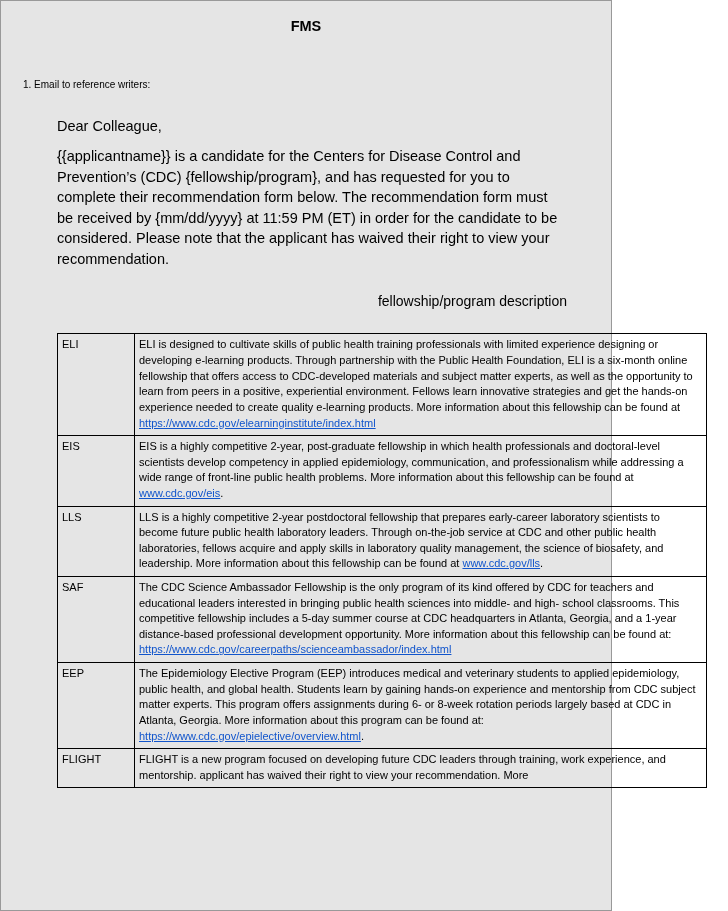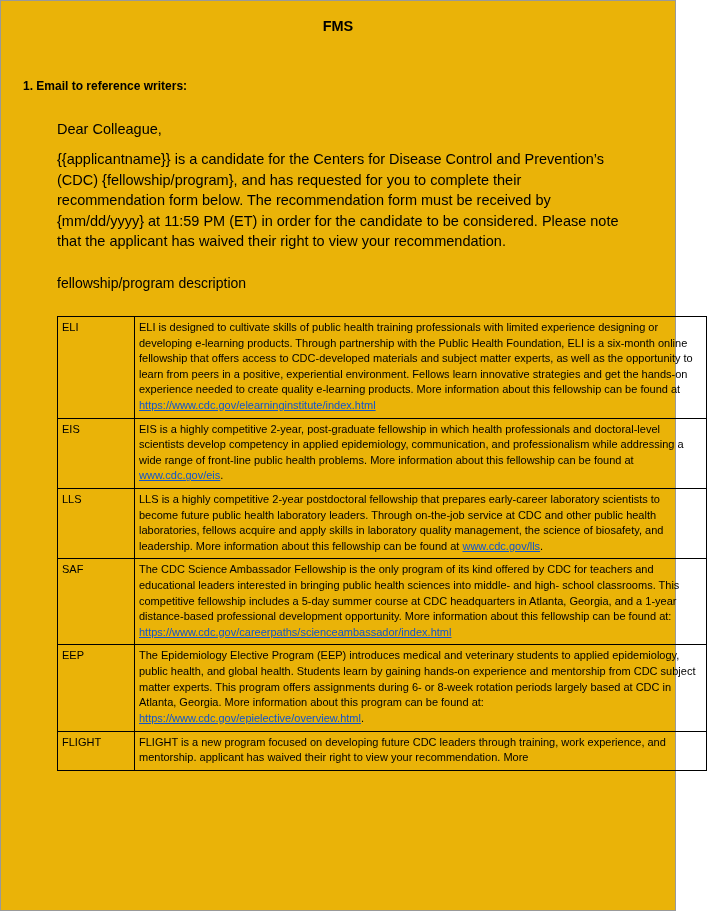--- a/index.html
+++ b/index.html
@@ -9,57 +9,58 @@
   body {
     width: 728px;
     height: 911px;
     background: #ffffff;
     font-family: "Liberation Sans", sans-serif;
     color: #000000;
     overflow: hidden;
   }
   .page {
     box-sizing: border-box;
-    width: 676px;
+    width: 612px;
     height: 911px;
     border: 1px solid #999999;
     padding: 12px 22px 0 22px;
-    background: #eab308;
+    background: #e5e5e5;
   }
   .doc-header {
     text-align: center;
     font-weight: bold;
     font-size: 14.5px;
     line-height: 1.35;
     margin-top: 4px;
   }
   .doc-header div {
     white-space: nowrap;
   }
   .section-heading {
-    font-weight: bold;
-    font-size: 12px;
+    font-weight: normal;
+    font-size: 10px;
     margin-top: 42px;
     margin-bottom: 0;
   }
   .body-block {
     margin-left: 34px;
     margin-right: 22px;
     font-size: 14.5px;
     line-height: 1.42;
   }
   .para {
     margin-top: 10px;
   }
   .para.first {
     margin-top: 26px;
   }
   .para-desc {
     margin-top: 22px;
     font-size: 14px;
+    text-align: right;
   }
   table.desc-table {
     margin-top: 22px;
     margin-left: 34px;
     width: 650px;
     border-collapse: collapse;
     table-layout: fixed;
   }
   table.desc-table td {
     border: 1px solid #000000;

